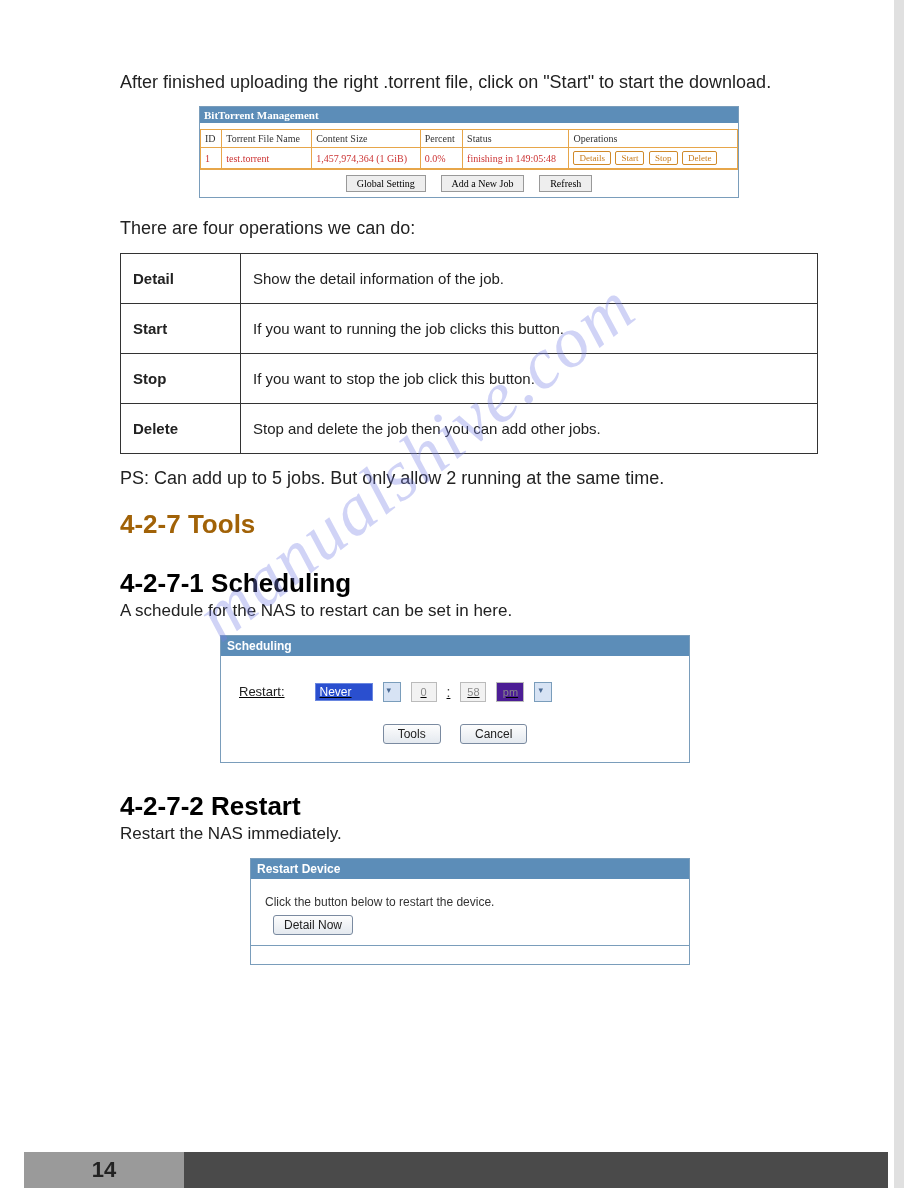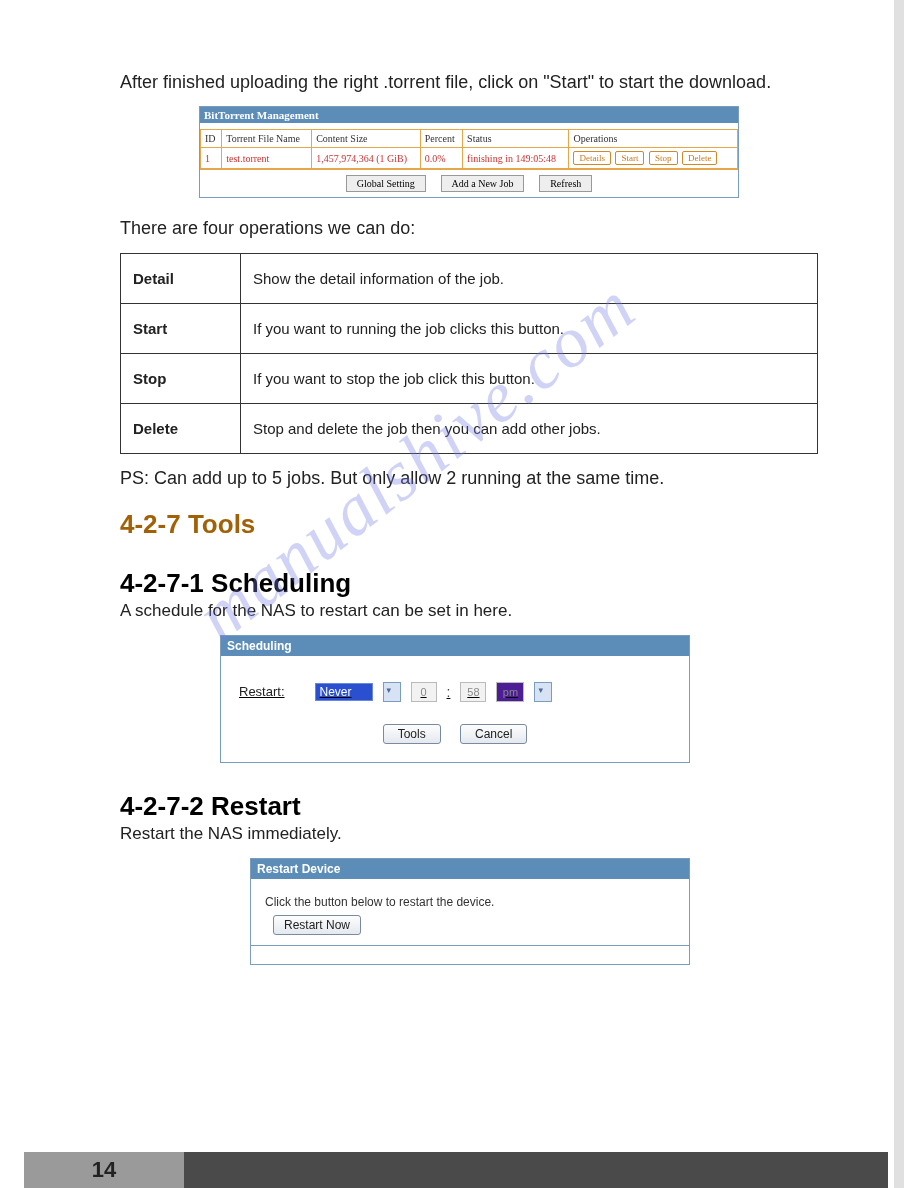--- a/index.html
+++ b/index.html
@@ -344,21 +344,21 @@
   </div>
 
   <h2 class="sub">4-2-7-2 Restart</h2>
   <p class="sub-desc">Restart the NAS immediately.</p>
 
   <div class="restart-panel">
     <div class="restart-title">Restart Device</div>
     <div class="restart-body">
       <div>Click the button below to restart the device.</div>
       <div style="margin-top:6px;">
-        <span class="win-btn" style="padding:2px 10px;">Restart Now</span>
+        <span class="win-btn" style="padding:2px 10px;">Detail Now</span>
       </div>
     </div>
     <div class="restart-footer"></div>
   </div>
 
 </div>
 
 <div class="page-footer">
   <div class="pf-a">
     <span class="pf-num">14</span>

